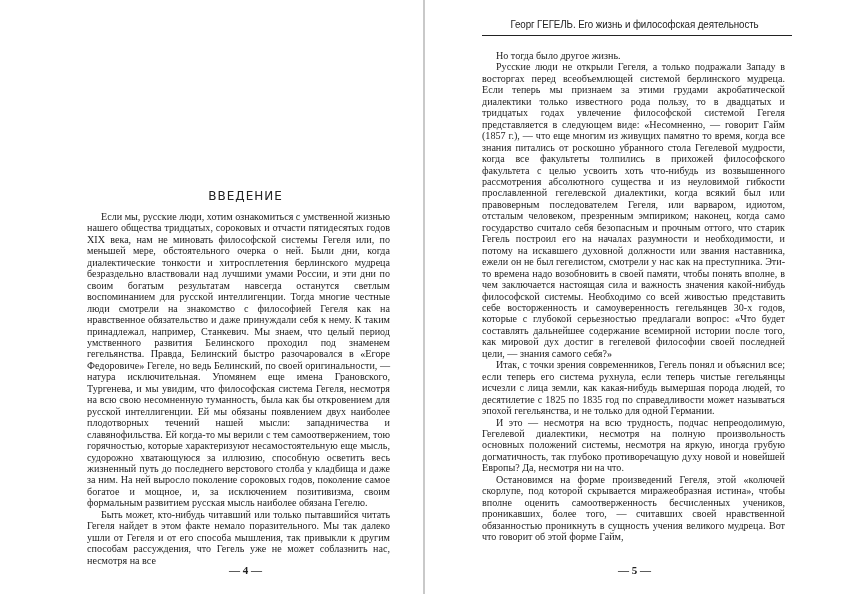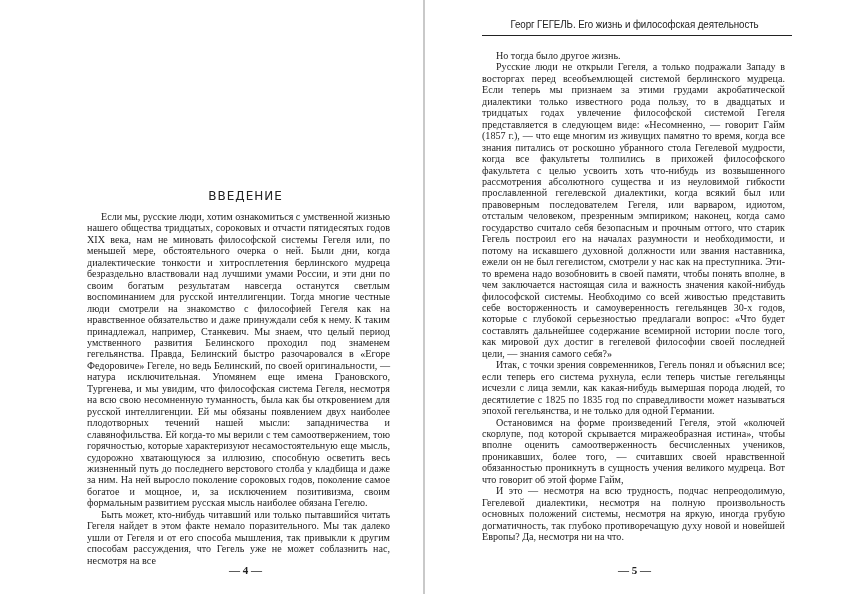--- a/index.html
+++ b/index.html
@@ -47,17 +47,17 @@
 
 <div class="gutter"></div>
 
 <div class="page page-right">
   <div class="running-head">Георг ГЕГЕЛЬ. Его жизнь и философская деятельность</div>
   <div class="head-rule"></div>
   <div class="body-text right-body">
     <p>Но тогда было другое жизнь.</p>
     <p>Русские люди не открыли Гегеля, а только подражали Западу в восторгах перед всеобъемлющей системой берлинского мудреца. Если теперь мы признаем за этими грудами акробатической диалектики только известного рода пользу, то в двадцатых и тридцатых годах увлечение философской системой Гегеля представляется в следующем виде: «Несомненно, — говорит Гайм (1857 г.), — что еще многим из живущих памятно то время, когда все знания питались от роскошно убранного стола Гегелевой мудрости, когда все факультеты толпились в прихожей философского факультета с целью усвоить хоть что-нибудь из возвышенного рассмотрения абсолютного существа и из неуловимой гибкости прославленной гегелевской диалектики, когда всякий был или правоверным последователем Гегеля, или варваром, идиотом, отсталым человеком, презренным эмпириком; наконец, когда само государство считало себя безопасным и прочным оттого, что старик Гегель построил его на началах разумности и необходимости, и потому на искавшего духовной должности или звания наставника, ежели он не был гегелистом, смотрели у нас как на преступника. Эти-то времена надо возобновить в своей памяти, чтобы понять вполне, в чем заключается настоящая сила и важность значения какой-нибудь философской системы. Необходимо со всей живостью представить себе восторженность и самоуверенность гегельянцев 30-х годов, которые с глубокой серьезностью предлагали вопрос: «Что будет составлять дальнейшее содержание всемирной истории после того, как мировой дух достиг в гегелевой философии своей последней цели, — знания самого себя?»</p>
     <p>Итак, с точки зрения современников, Гегель понял и объяснил все; если теперь его система рухнула, если теперь чистые гегельянцы исчезли с лица земли, как какая-нибудь вымершая порода людей, то десятилетие с 1825 по 1835 год по справедливости может называться эпохой гегельянства, и не только для одной Германии.</p>
+    <p>И это — несмотря на всю трудность, подчас непреодолимую, Гегелевой диалектики, несмотря на полную произвольность основных положений системы, несмотря на яркую, иногда грубую догматичность, так глубоко противоречащую духу новой и новейшей Европы? Да, несмотря ни на что.</p>
     <p>Остановимся на форме произведений Гегеля, этой «колючей скорлупе, под которой скрывается миражеобразная истина», чтобы вполне оценить самоотверженность бесчисленных учеников, проникавших, более того, — считавших своей нравственной обязанностью проникнуть в сущность учения великого мудреца. Вот что говорит об этой форме Гайм,</p>
-    <p>И это — несмотря на всю трудность, подчас непреодолимую, Гегелевой диалектики, несмотря на полную произвольность основных положений системы, несмотря на яркую, иногда грубую догматичность, так глубоко противоречащую духу новой и новейшей Европы? Да, несмотря ни на что.</p>
   </div>
   <div class="folio">— 5 —</div>
 </div>
 
 </body></html>

